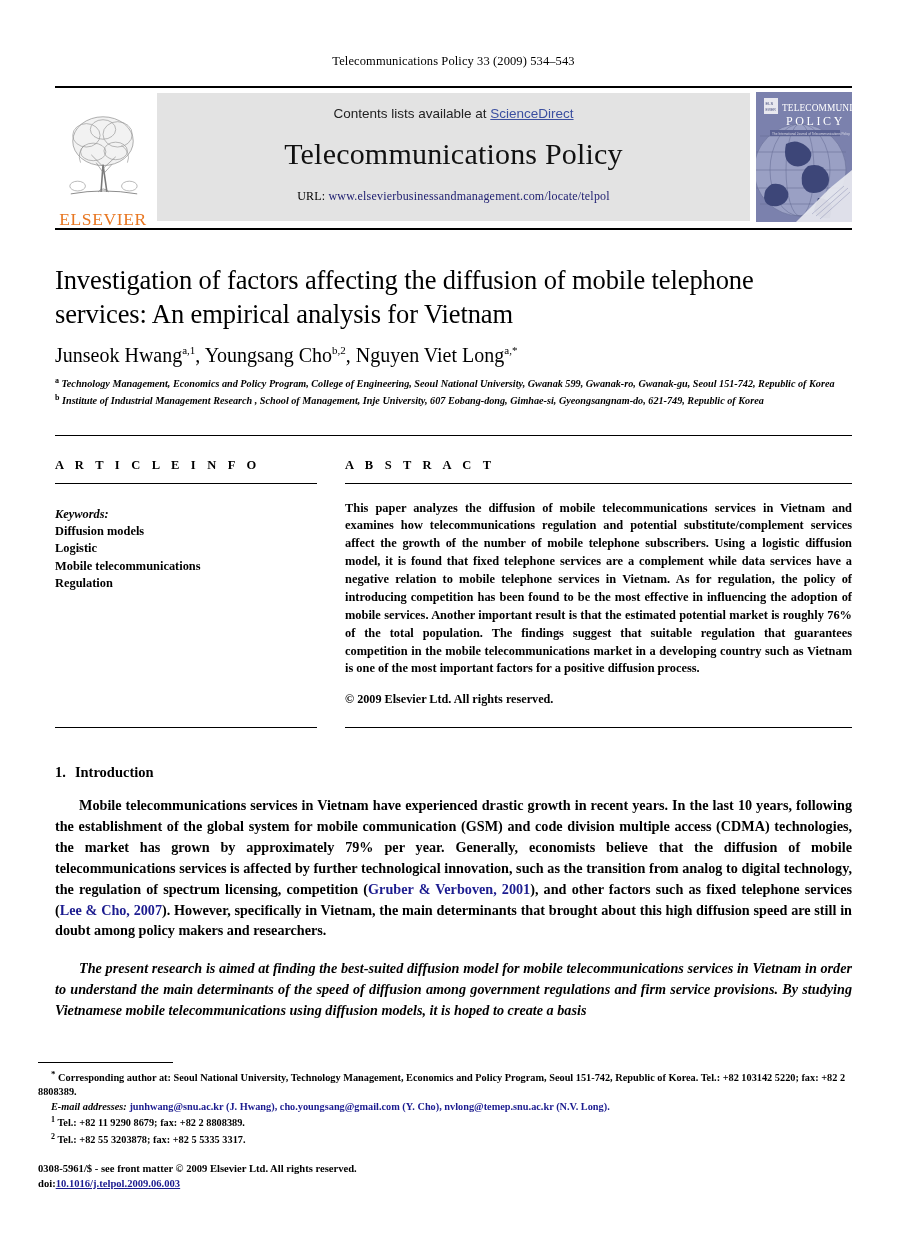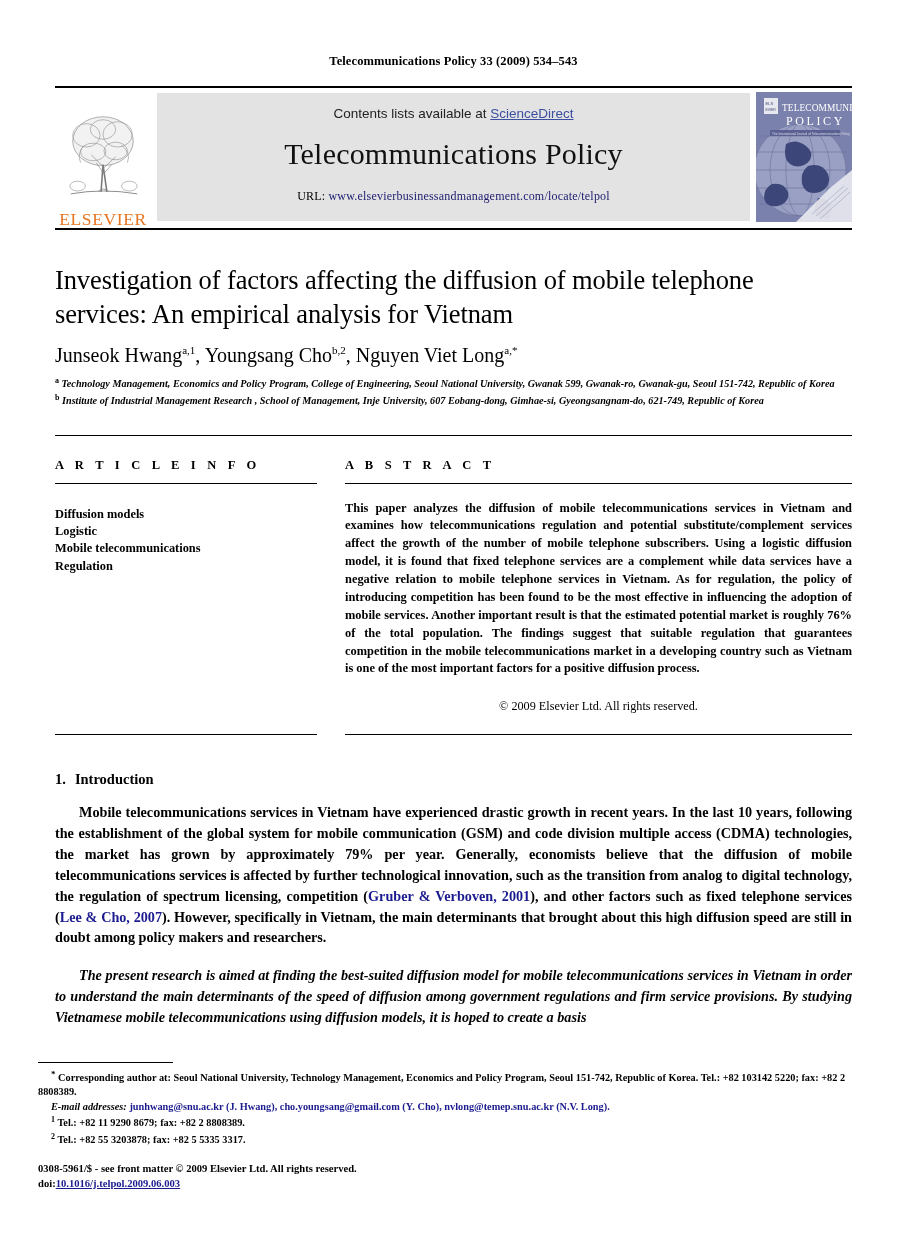--- a/index.html
+++ b/index.html
@@ -20,21 +20,21 @@
     width: 907px;
     height: 1238px;
     box-sizing: border-box;
     padding: 0 55px;
   }
 
   
   .running-head {
     text-align: center;
     font-family: "Liberation Serif", serif;
-    font-weight: bold;
+    font-weight: normal;
     font-size: 12.5px;
     letter-spacing: 0.1px;
     padding-top: 54px;
     color: #000;
   }
 
   
   .masthead {
     margin-top: 17px;
     border-top: 2.2px solid #000;
@@ -175,24 +175,24 @@
   }
   .abstract-body {
     margin-top: 16px;
     font-family: "Liberation Serif", serif;
     font-weight: bold;
     font-size: 12.4px;
     line-height: 1.44;
     text-align: justify;
   }
   .copyright-line {
-    margin-top: 21px;
-    text-align: center;
-    font-family: "Liberation Serif", serif;
-    font-weight: normal;
+    margin-top: 14px;
+    text-align: left;
+    font-family: "Liberation Serif", serif;
+    font-weight: bold;
     font-size: 12.2px;
   }
 
   .rule-row {
     display:flex;
     margin-top: 20px;
   }
   .rule-left { width: 290px; flex: 0 0 290px; padding-right: 28px; box-sizing:border-box; }
   .rule-left div { border-bottom: 1.2px solid #000; }
   .rule-right { flex: 1 1 auto; }
@@ -344,20 +344,21 @@
       <p class="affil-row"><sup>a</sup> <span>Technology Management, Economics and Policy Program, College of Engineering, Seoul National University, Gwanak 599, Gwanak-ro, Gwanak-gu, Seoul 151-742, Republic of Korea</span></p>
       <p class="affil-row"><sup>b</sup> <span>Institute of Industrial Management Research , School of Management, Inje University, 607 Eobang-dong, Gimhae-si, Gyeongsangnam-do, 621-749, Republic of Korea</span></p>
     </div>
   </div>
 
   <div class="info-abstract">
     <div class="col-info">
       <div class="sec-head">A R T I C L E   I N F O</div>
       <div class="rule-thin"></div>
       <div class="keywords-block">
+        <div class="keywords-label">Keywords:</div>
         <div>Diffusion models</div>
         <div>Logistic</div>
         <div>Mobile telecommunications</div>
         <div>Regulation</div>
       </div>
     </div>
 
     <div class="col-abstract">
       <div class="sec-head">A B S T R A C T</div>
       <div class="rule-thin"></div>

